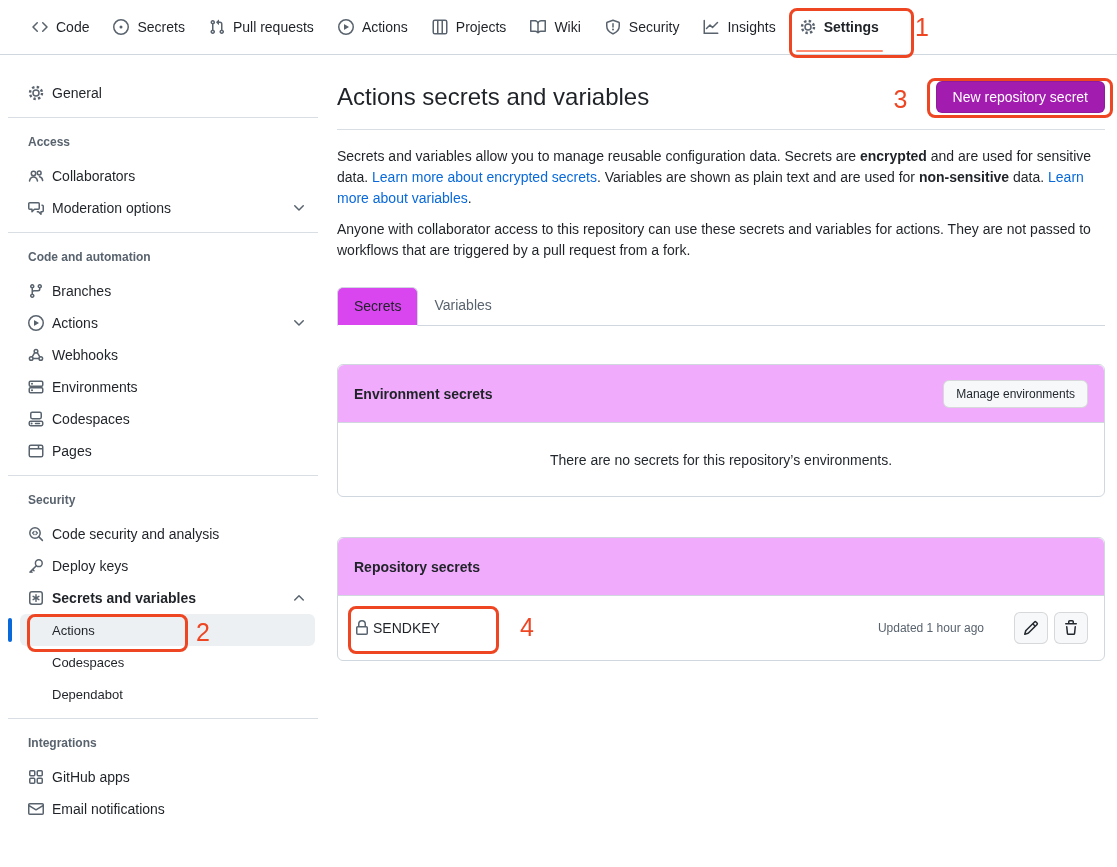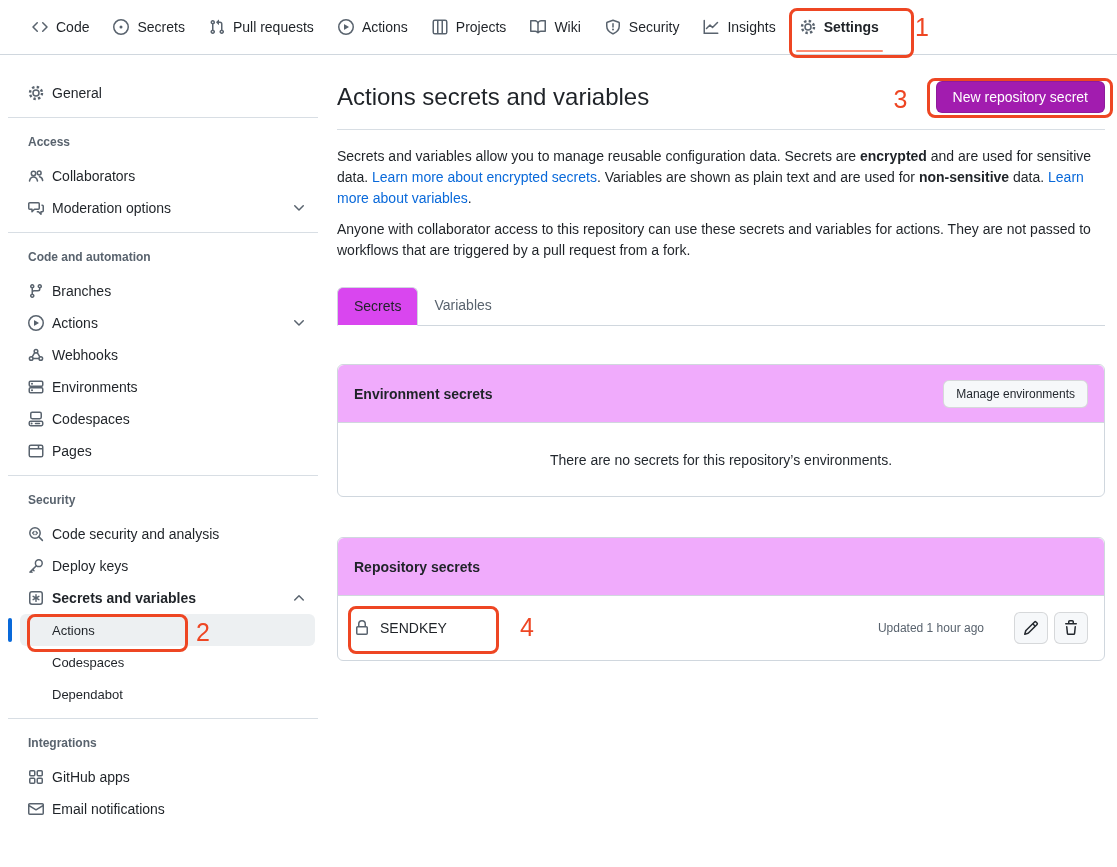--- a/index.html
+++ b/index.html
@@ -63,21 +63,21 @@
   .box-header{background:#f0abfc;padding:0 16px;height:57px;display:flex;
     align-items:center;justify-content:space-between;border-bottom:1px solid #d0d7de;
     border-radius:6px 6px 0 0;}
   .box-title{font-size:14px;font-weight:600;}
   .btn-secondary{background:#f6f8fa;border:1px solid rgba(31,35,40,0.15);
     border-radius:6px;height:28px;padding:0 12px;font-size:12px;font-weight:500;
     color:#24292f;display:flex;align-items:center;cursor:pointer;box-sizing:border-box;}
   .box-body-empty{height:73px;display:flex;align-items:center;justify-content:center;
     font-size:14px;color:#24292f;}
   .secret-row{display:flex;align-items:center;padding:0 16px;height:64px;}
-  .secret-name{display:flex;align-items:center;gap:10px;position:relative;
+  .secret-name{display:flex;align-items:center;gap:3px;position:relative;
     font-size:14px;color:#1f2328;justify-content:center;}
   .secret-name .octicon{color:#59636e;}
   .row-right{margin-left:auto;display:flex;align-items:center;}
   .updated{font-size:12px;color:#59636e;margin-right:24px;}
   .icon-btn{width:34px;height:32px;display:flex;align-items:center;justify-content:center;
     background:#f6f8fa;border:1px solid rgba(31,35,40,0.15);border-radius:6px;
     color:#24292f;cursor:pointer;box-sizing:border-box;margin-left:6px;}
 </style>
 </head>
 <body>

